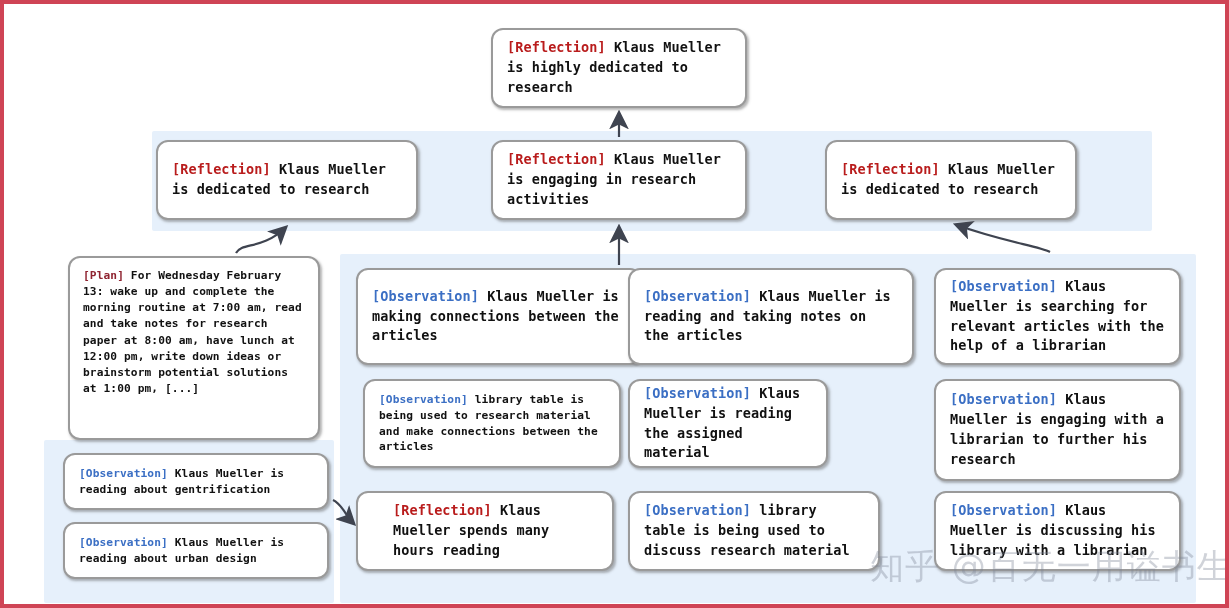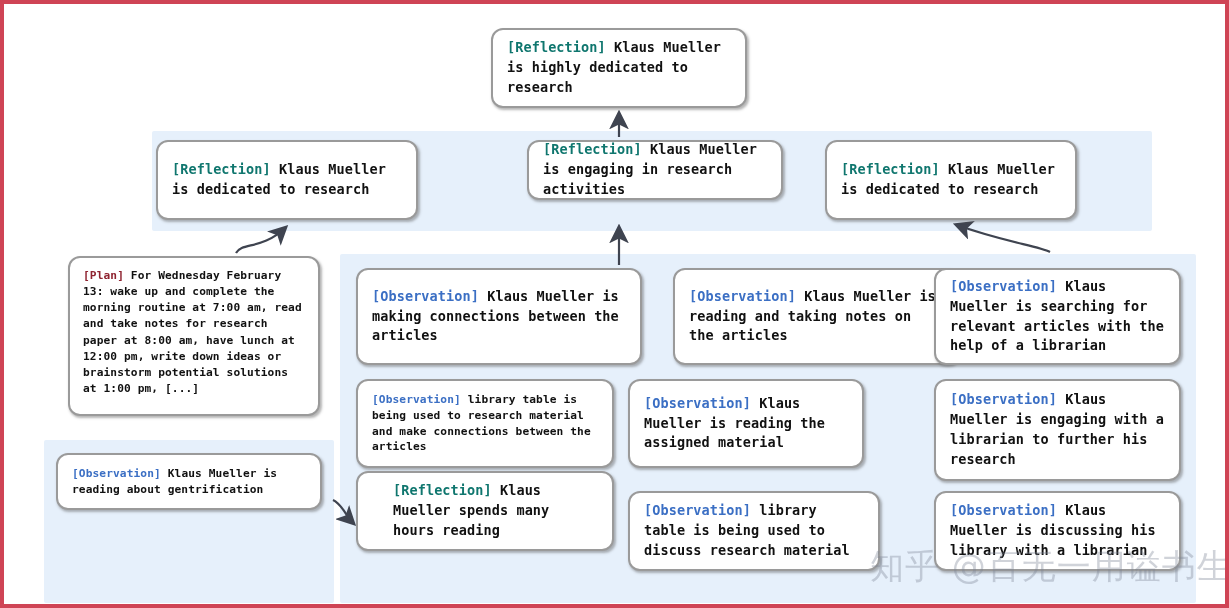--- a/index.html
+++ b/index.html
@@ -38,46 +38,46 @@
     font-weight:bold;
     font-size:13.5px;
     line-height:1.47;
     letter-spacing:0.1px;
     white-space:pre-wrap;
     display:flex;
     align-items:center;
   }
   .node .inner{width:100%;}
   .tag{font-weight:bold;}
-  .tag-reflection{color:#0f766e;}
+  .tag-reflection{color:#b91c1c;}
   .tag-observation{color:#3b6fc4;}
   .tag-plan{color:#8f2330;}
 
   
-  .small{font-size:11.2px;line-height:1.42;}
+  .small{font-size:11.2px;line-height:1.42;margin-left:7px;}
   .plan{font-size:11.2px;line-height:1.44;align-items:flex-start;}
 
   
   #node-top{left:487px;top:24px;width:256px;height:80px;}
 
   #node-ref-1{left:152px;top:136px;width:262px;height:80px;}
-  #node-ref-2{left:487px;top:136px;width:256px;height:60px;margin-left:36px;}
+  #node-ref-2{left:487px;top:136px;width:256px;height:80px;}
   #node-ref-3{left:821px;top:136px;width:252px;height:80px;}
 
-  #node-plan{left:64px;top:252px;width:252px;height:160px;padding-left:13px;}
+  #node-plan{left:64px;top:252px;width:252px;height:184px;padding-left:13px;}
 
   #node-obs-l1{left:52px;top:449px;width:266px;height:57px;align-items:flex-end;}
   #node-obs-l2{left:52px;top:518px;width:266px;height:57px;}
 
   #node-a1{left:352px;top:264px;width:286px;height:97px;}
   #node-a2{left:352px;top:375px;width:258px;height:89px;}
-  #node-a3{left:352px;top:467px;width:258px;height:80px;padding-left:35px;}
+  #node-a3{left:352px;top:487px;width:258px;height:80px;padding-left:35px;}
 
-  #node-b1{left:624px;top:264px;width:286px;height:97px;margin-left:45px;}
-  #node-b2{left:624px;top:375px;width:236px;height:89px;}
+  #node-b1{left:624px;top:264px;width:286px;height:97px;}
+  #node-b2{left:624px;top:375px;width:200px;height:89px;}
   #node-b3{left:624px;top:487px;width:252px;height:80px;}
 
   #node-c1{left:930px;top:264px;width:247px;height:97px;}
   #node-c2{left:930px;top:375px;width:247px;height:102px;}
   #node-c3{left:930px;top:487px;width:247px;height:80px;}
 
   
   #arrows{position:absolute;left:0;top:0;width:1229px;height:608px;pointer-events:none;}
 
   
@@ -134,20 +134,23 @@
     <div class="inner"><span class="tag tag-reflection">[Reflection]</span><span> Klaus Mueller is dedicated to research</span></div>
   </div>
 
   <div class="node plan" id="node-plan">
     <div class="inner"><span class="tag tag-plan">[Plan]</span><span> For Wednesday February 13: wake up and complete the morning routine at 7:00 am, read and take notes for research paper at 8:00 am, have lunch at 12:00 pm, write down ideas or brainstorm potential solutions at 1:00 pm, [...]</span></div>
   </div>
 
   <div class="node small" id="node-obs-l1">
     <div class="inner"><span class="tag tag-observation">[Observation]</span><span> Klaus Mueller is reading about gentrification</span></div>
   </div>
+  <div class="node small" id="node-obs-l2">
+    <div class="inner"><span class="tag tag-observation">[Observation]</span><span> Klaus Mueller is reading about urban design</span></div>
+  </div>
 
   <div class="node" id="node-a1">
     <div class="inner"><span class="tag tag-observation">[Observation]</span><span> Klaus Mueller is making connections between the articles</span></div>
   </div>
   <div class="node small" id="node-a2">
     <div class="inner"><span class="tag tag-observation">[Observation]</span><span> library table is being used to research material and make connections between the articles</span></div>
   </div>
   <div class="node" id="node-a3">
     <div class="inner"><span class="tag tag-reflection">[Reflection]</span><span> Klaus Mueller spends many hours reading</span></div>
   </div>

